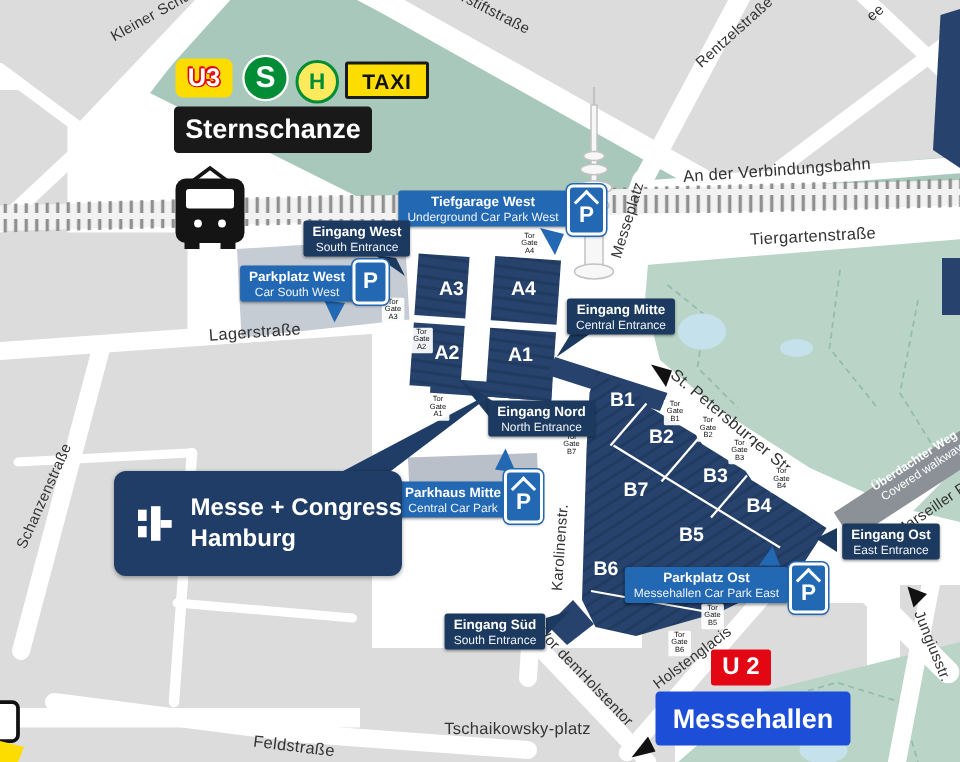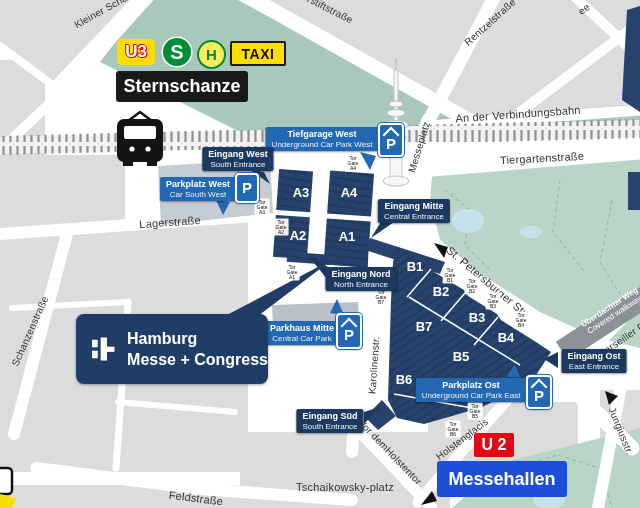--- a/index.html
+++ b/index.html
@@ -325,21 +325,21 @@
 <div class="pbox" style="left:336px;top:313px;width:22px;height:32px">
   <span class="roof"></span>
       <span class="p">P</span>
 </div>
 <div class="lbl navy" style="left:594px;top:349px">
   <span class="l1">Eingang Ost</span>
       <span class="l2">East Entrance</span>
 </div>
 <div class="lbl blue" style="left:471px;top:378px">
   <span class="l1">Parkplatz Ost</span>
-      <span class="l2">Underground Car Park East</span>
+      <span class="l2">Messehallen Car Park East</span>
 </div>
 <div class="pbox" style="left:526px;top:375px;width:22px;height:30px">
   <span class="roof"></span>
       <span class="p">P</span>
 </div>
 <div class="lbl navy" style="left:330px;top:409px">
   <span class="l1">Eingang Süd</span>
       <span class="l2">South Entrance</span>
 </div>
 
@@ -359,18 +359,18 @@
 <div id="logo">
   <svg width="40" height="44" viewBox="0 0 40 44">
     <g fill="#ffffff">
       <rect x="0" y="6" width="10" height="13"></rect>
       <rect x="0" y="25" width="10" height="13"></rect>
       <rect x="15" y="2" width="11" height="40"></rect>
       <rect x="26" y="18" width="13" height="9"></rect>
     </g>
   </svg>
   <div class="txt">
+    <span style="display:block">Messe + Congress</span>
     <span style="display:block">Hamburg</span>
-    <span style="display:block">Messe + Congress</span>
   </div>
 </div>
 
 </div>
 
 </body></html>

